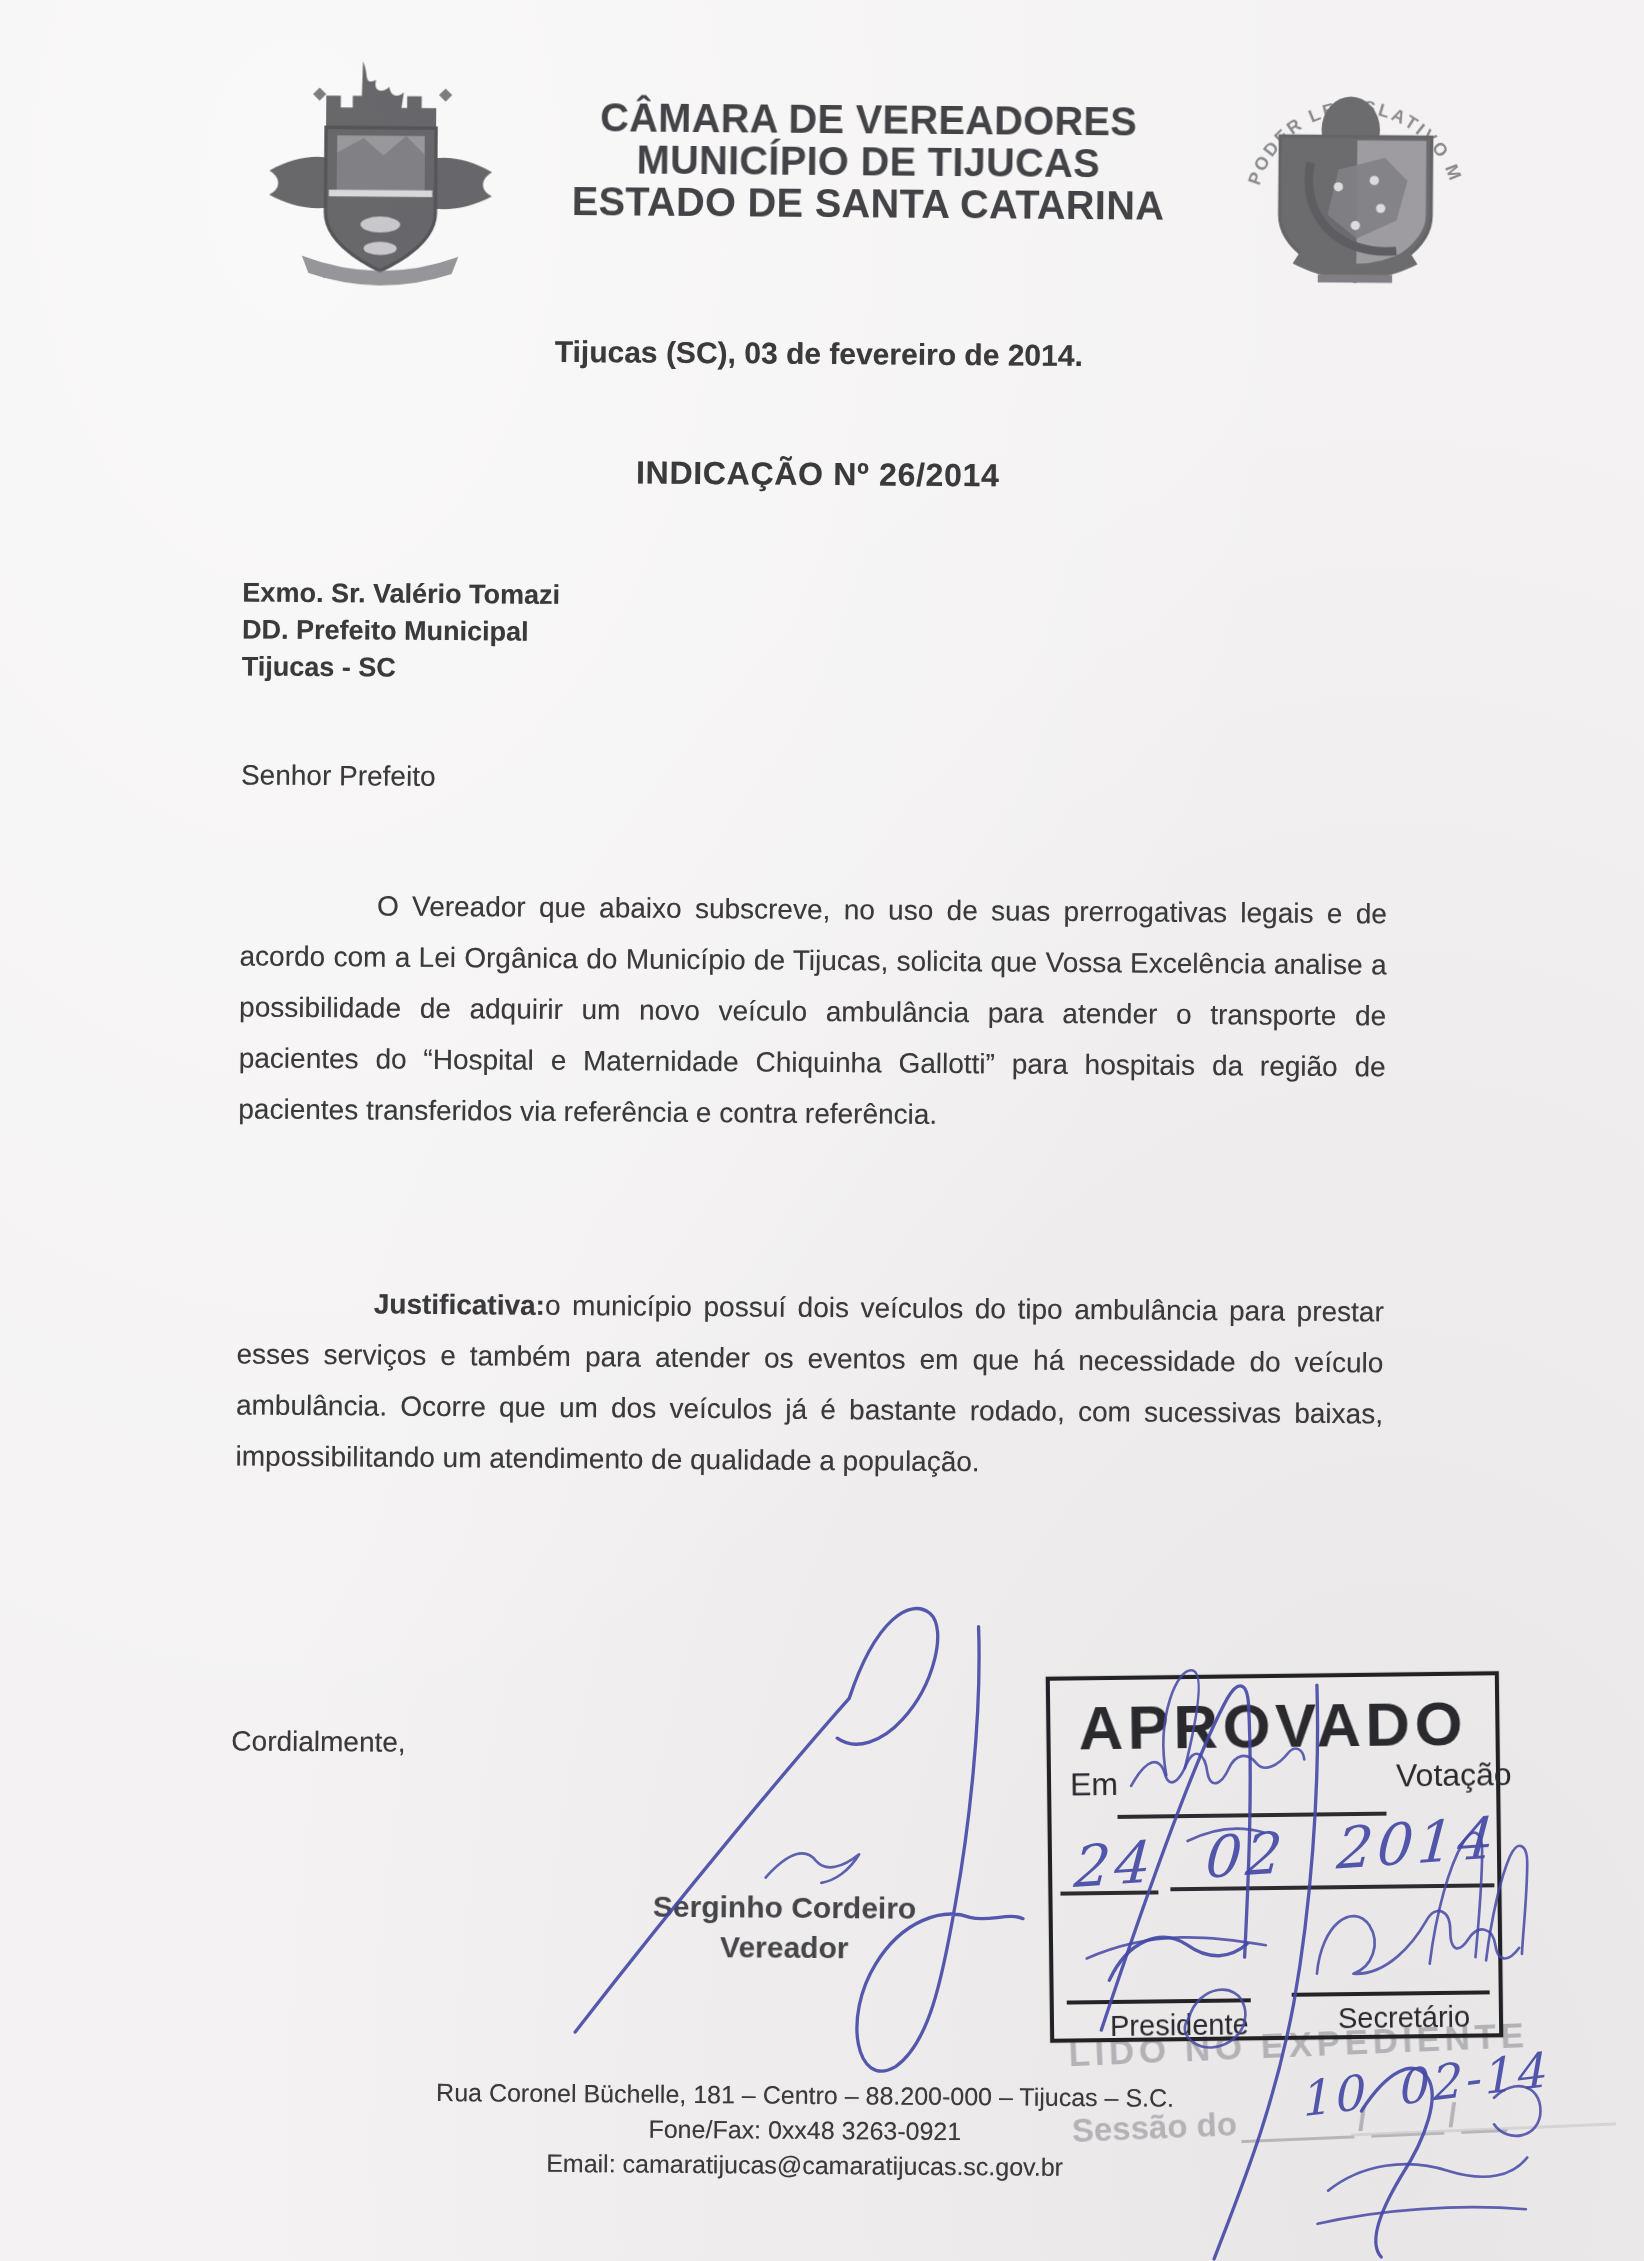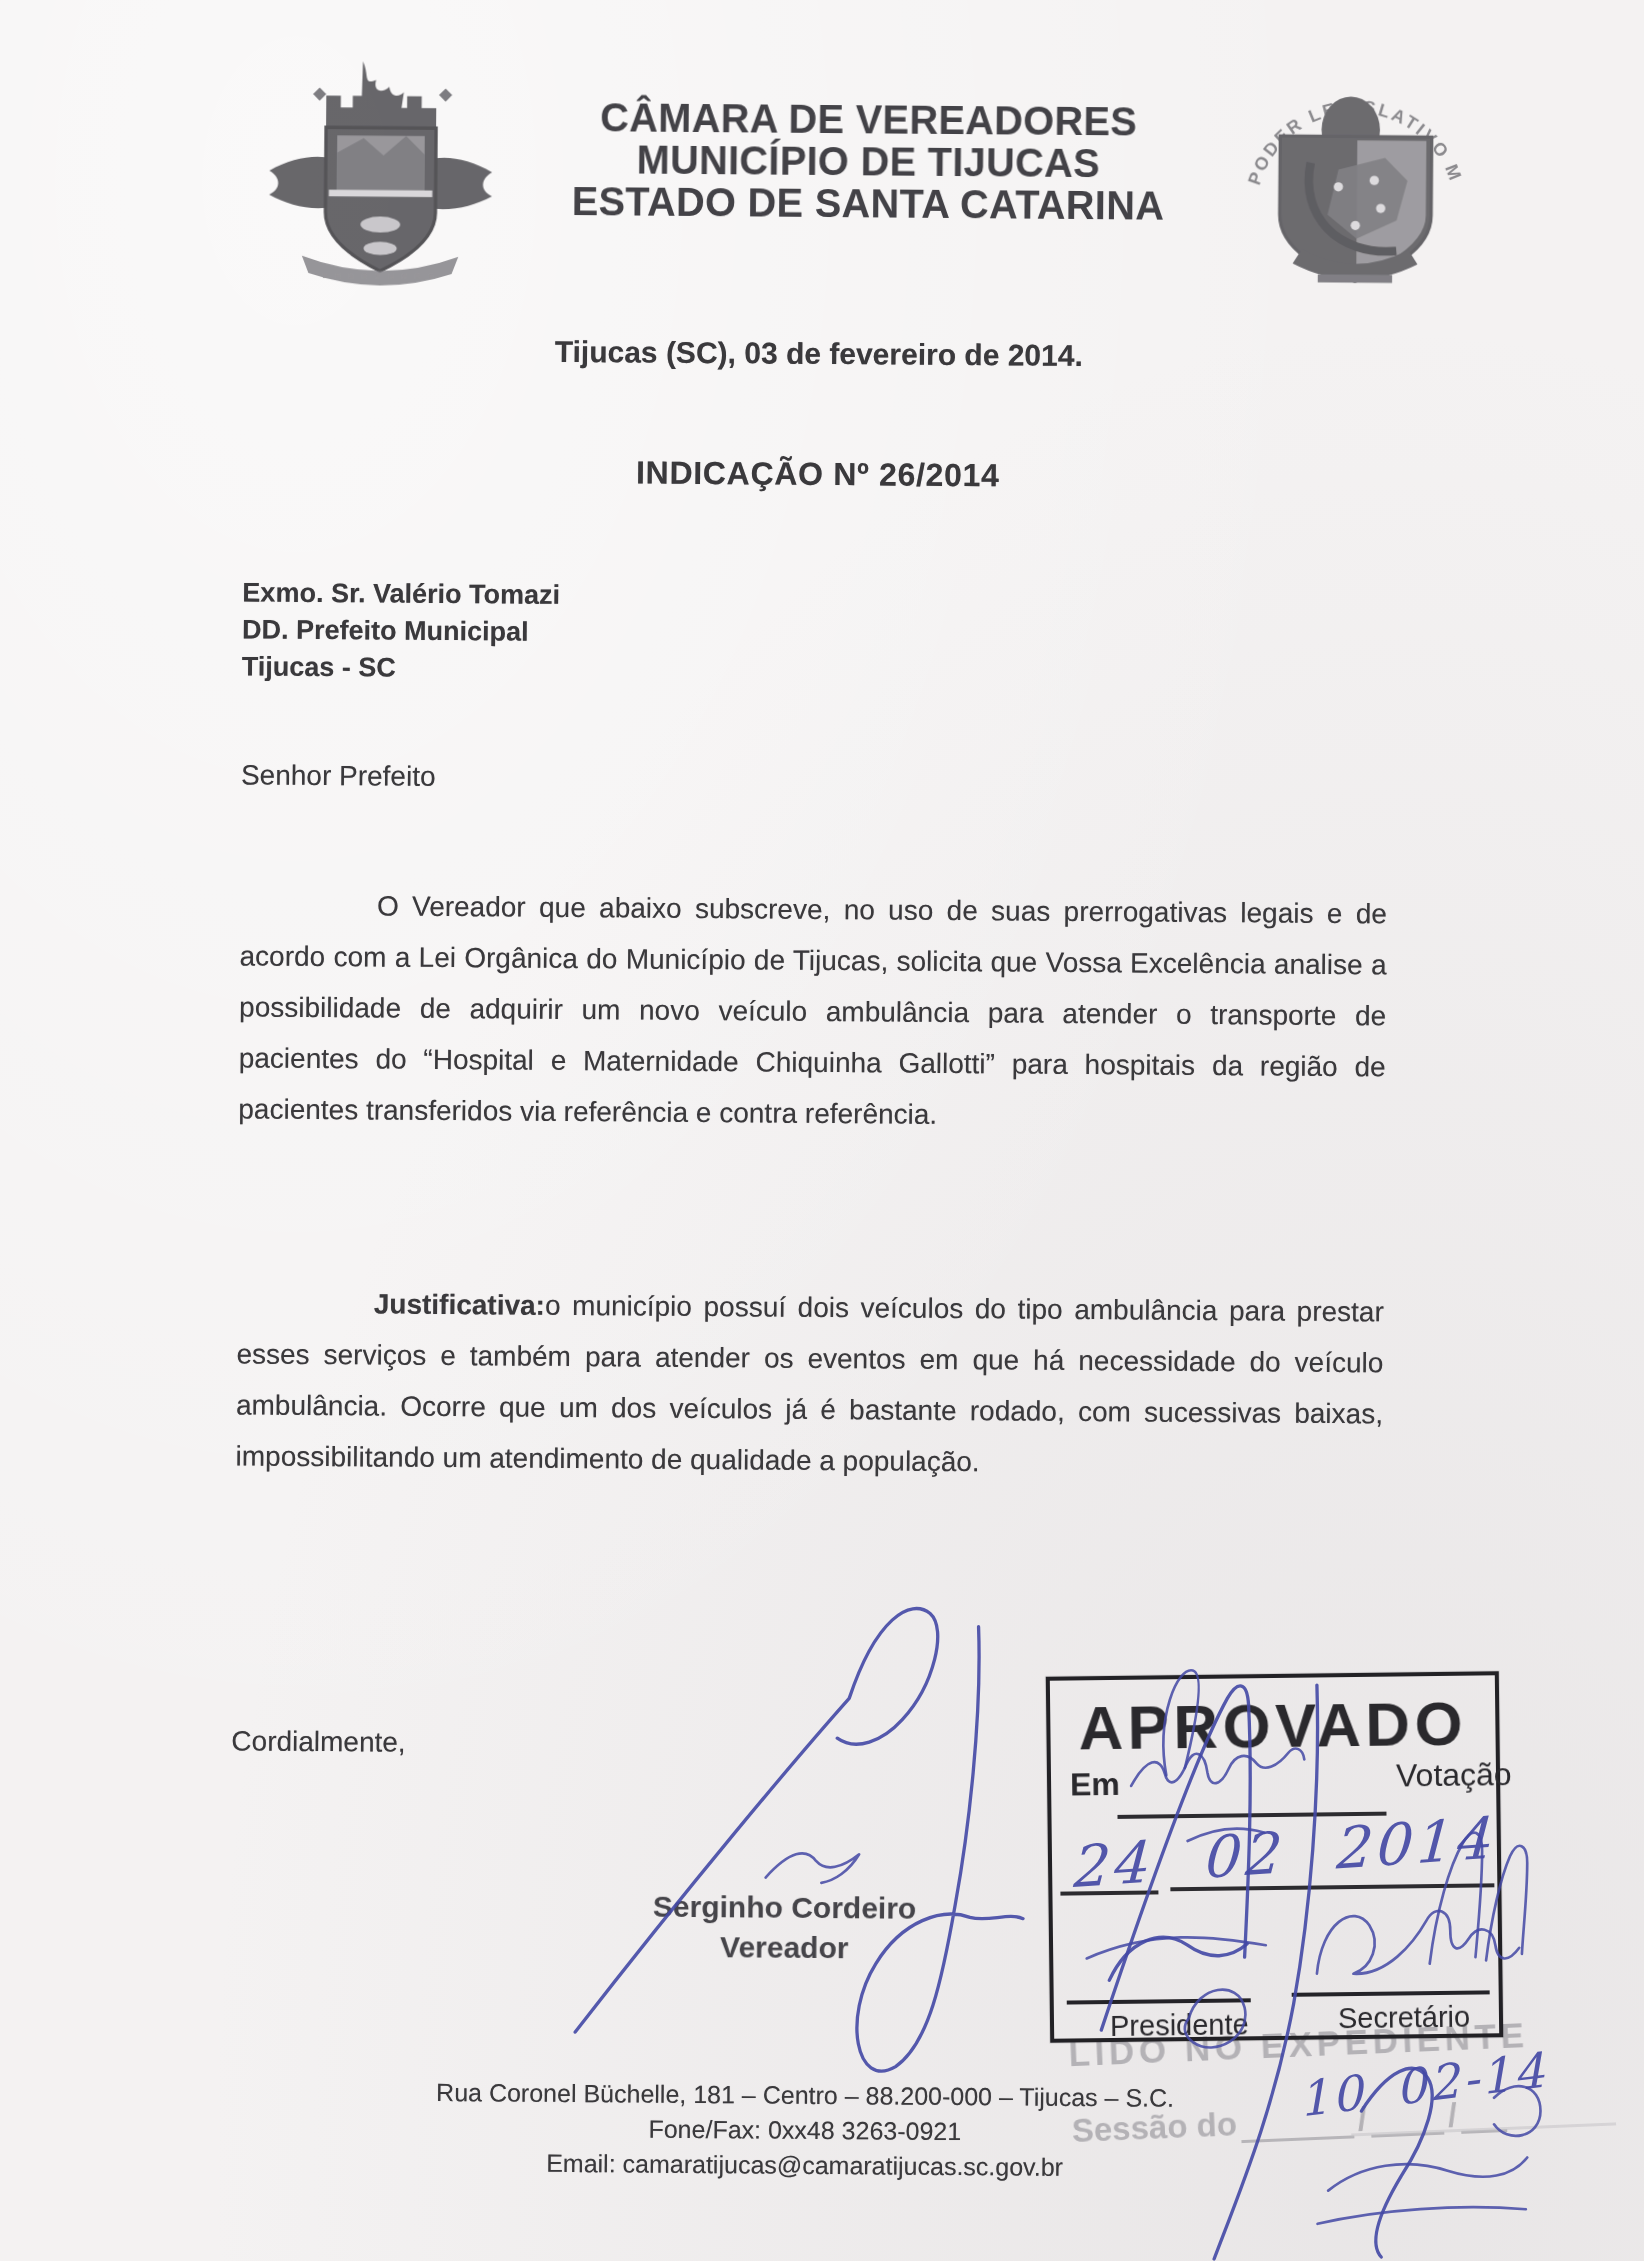--- a/index.html
+++ b/index.html
@@ -44,21 +44,21 @@
   .footer{position:absolute;left:242px;top:2078px;width:1145px;text-align:center;font-size:25px;line-height:35px;}
 
   
   .ap-stamp{
     position:absolute;left:1048px;top:1674px;width:453px;height:366px;
     border:4px solid #222125;box-sizing:border-box;transform:rotate(-0.7deg);
     color:#2a292d;filter:blur(0.3px);
     box-shadow:0 0 0 0.7px rgba(40,38,42,.18);
   }
   .ap-title{position:absolute;top:13.3px;left:0;right:0;text-align:center;font-weight:bold;font-size:61px;letter-spacing:4.6px;transform:scaleX(1.01);}
-  .ap-em{position:absolute;left:19px;top:86px;font-size:32px;font-weight:bold;}
+  .ap-em{position:absolute;left:19px;top:86px;font-size:32px;}
   .ap-em-line{position:absolute;left:66px;top:135px;width:269px;border-bottom:4px solid #2c2b2f;}
   .ap-votacao{position:absolute;left:345px;top:81px;font-size:32px;}
   .ap-date-line1{position:absolute;left:8px;top:211px;width:98px;border-bottom:4px solid #2c2b2f;}
   .ap-date-line2{position:absolute;left:118px;top:208px;width:324px;border-bottom:4px solid #2c2b2f;}
   .ap-sign-line1{position:absolute;left:13.3px;top:320px;width:184px;border-bottom:4.6px solid #242328;}
   .ap-sign-line2{position:absolute;left:238px;top:315px;width:198px;border-bottom:4.6px solid #242328;}
   .ap-presidente{position:absolute;left:56px;top:330px;font-size:29px;}
   .ap-secretario{position:absolute;left:284px;top:325px;font-size:29px;}
 
   .hand{color:#4247a4;font-family:"DejaVu Serif", serif;font-style:italic;}

